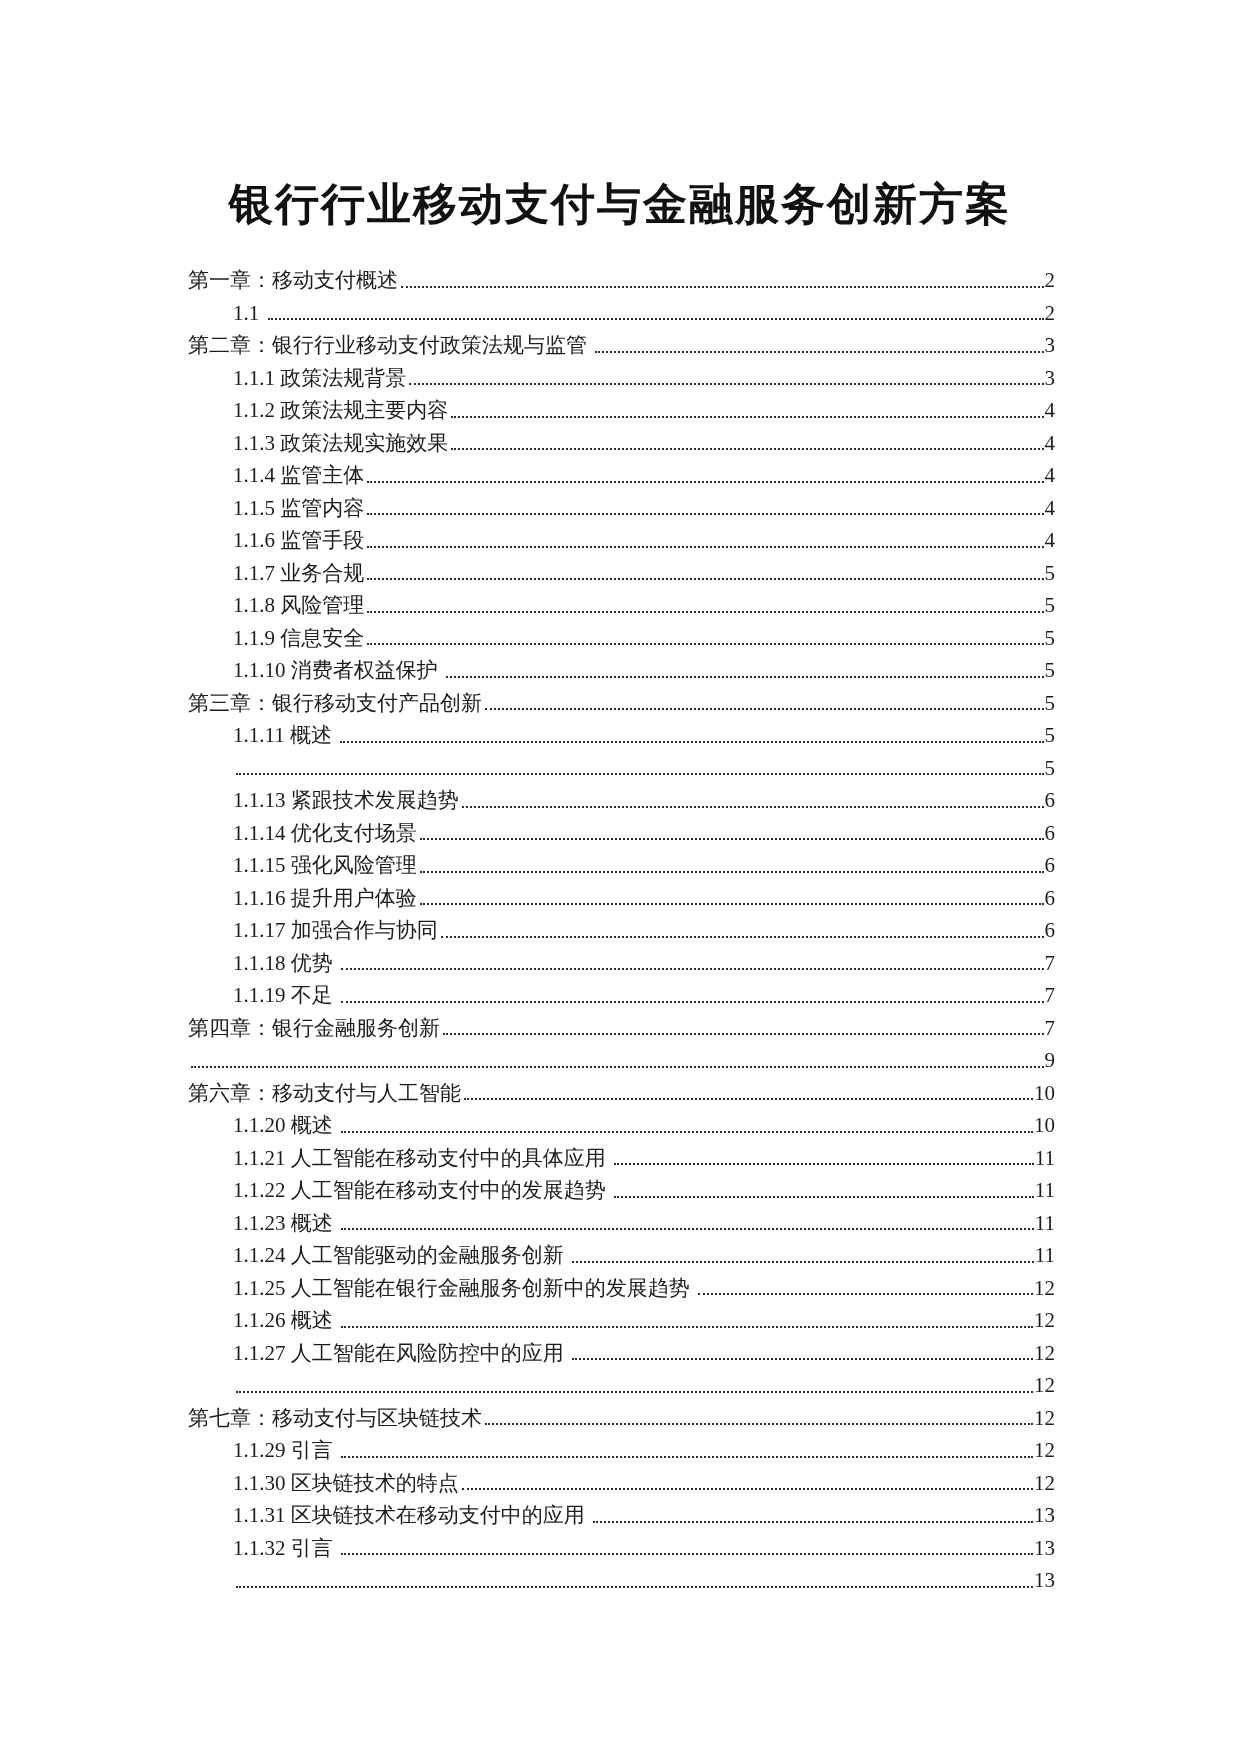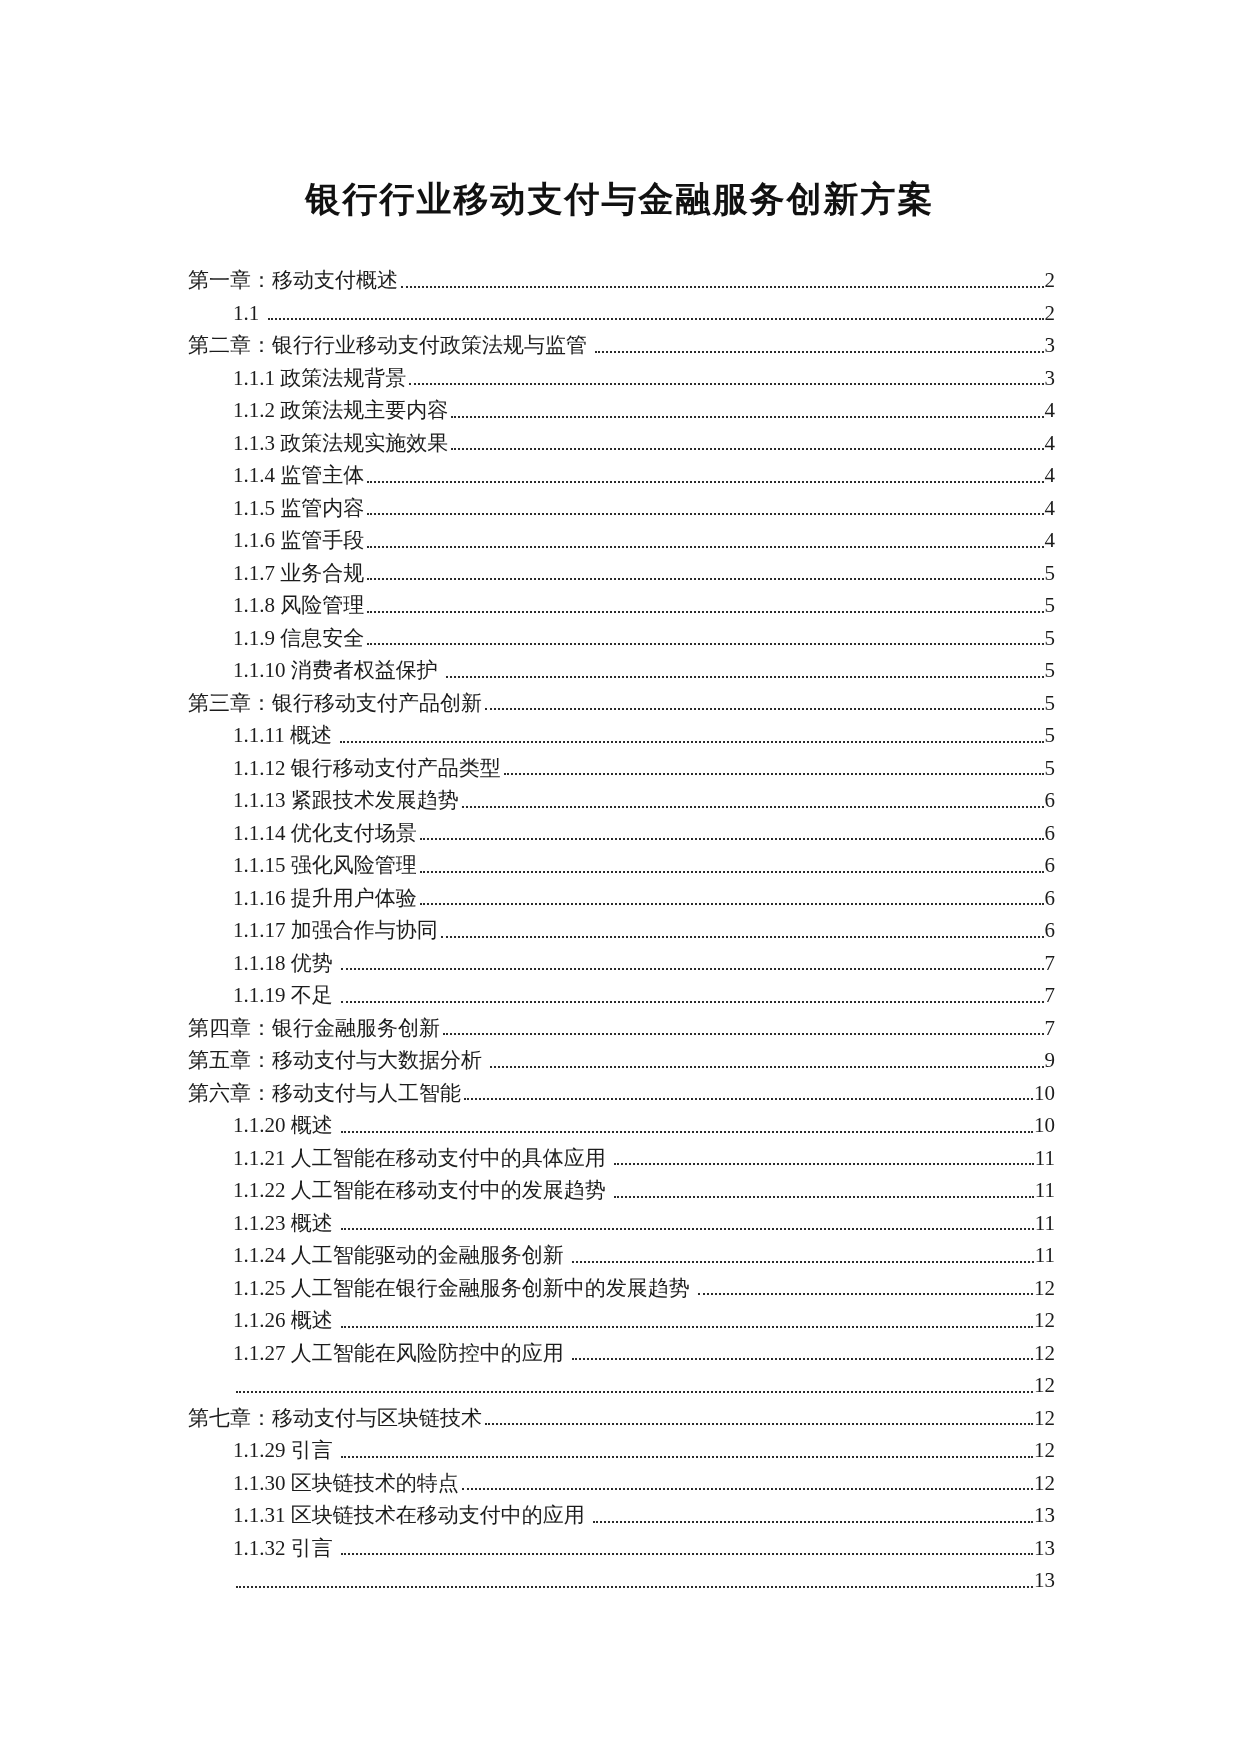--- a/index.html
+++ b/index.html
@@ -16,21 +16,21 @@
     font-family:"Liberation Serif","DejaVu Serif",serif;
     overflow:hidden;
   }
 
   .doc-title {
     position:absolute;
     top:181px;
     left:0;
     width:100%;
     text-align:center;
-    font-size:35px;
+    font-size:44px;
     font-weight:700;
     letter-spacing:2px;
     line-height:1.1;
     white-space:nowrap;
     color:#111111;
   }
 
   .toc {
     position:absolute;
     top:264px;
@@ -143,21 +143,20 @@
         <span class="toc-label">第三章：银行移动支付产品创新</span>
         <span class="toc-leader"></span>
         <span class="toc-page">5</span>
       </div>
       <div class="toc-row level2">
         <span class="toc-label">1.1.11 概述 </span>
         <span class="toc-leader"></span>
         <span class="toc-page">5</span>
       </div>
       <div class="toc-row level2">
-        <span class="toc-label">1.1.12 银行移动支付产品类型</span>
         <span class="toc-leader"></span>
         <span class="toc-page">5</span>
       </div>
       <div class="toc-row level2">
         <span class="toc-label">1.1.13 紧跟技术发展趋势</span>
         <span class="toc-leader"></span>
         <span class="toc-page">6</span>
       </div>
       <div class="toc-row level2">
         <span class="toc-label">1.1.14 优化支付场景</span>
@@ -188,21 +187,20 @@
         <span class="toc-label">1.1.19 不足 </span>
         <span class="toc-leader"></span>
         <span class="toc-page">7</span>
       </div>
       <div class="toc-row level1">
         <span class="toc-label">第四章：银行金融服务创新</span>
         <span class="toc-leader"></span>
         <span class="toc-page">7</span>
       </div>
       <div class="toc-row level1">
-        <span class="toc-label">第五章：移动支付与大数据分析 </span>
         <span class="toc-leader"></span>
         <span class="toc-page">9</span>
       </div>
       <div class="toc-row level1">
         <span class="toc-label">第六章：移动支付与人工智能</span>
         <span class="toc-leader"></span>
         <span class="toc-page">10</span>
       </div>
       <div class="toc-row level2">
         <span class="toc-label">1.1.20 概述 </span>

